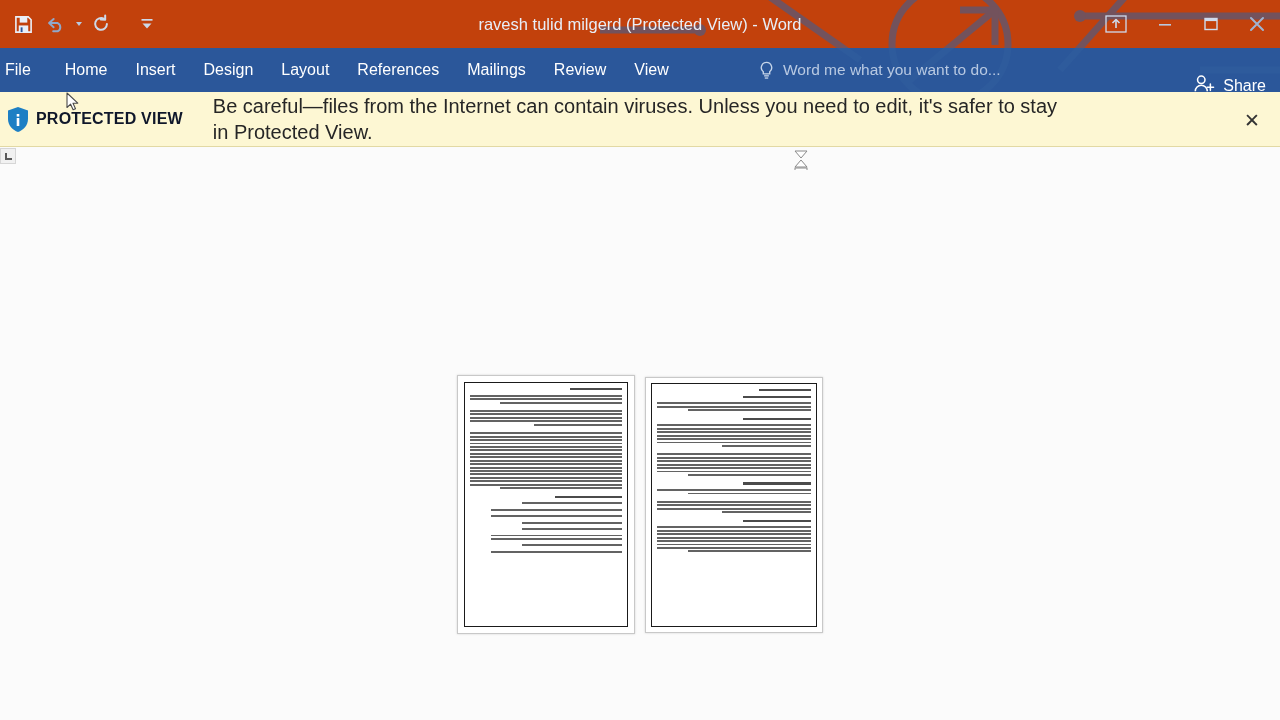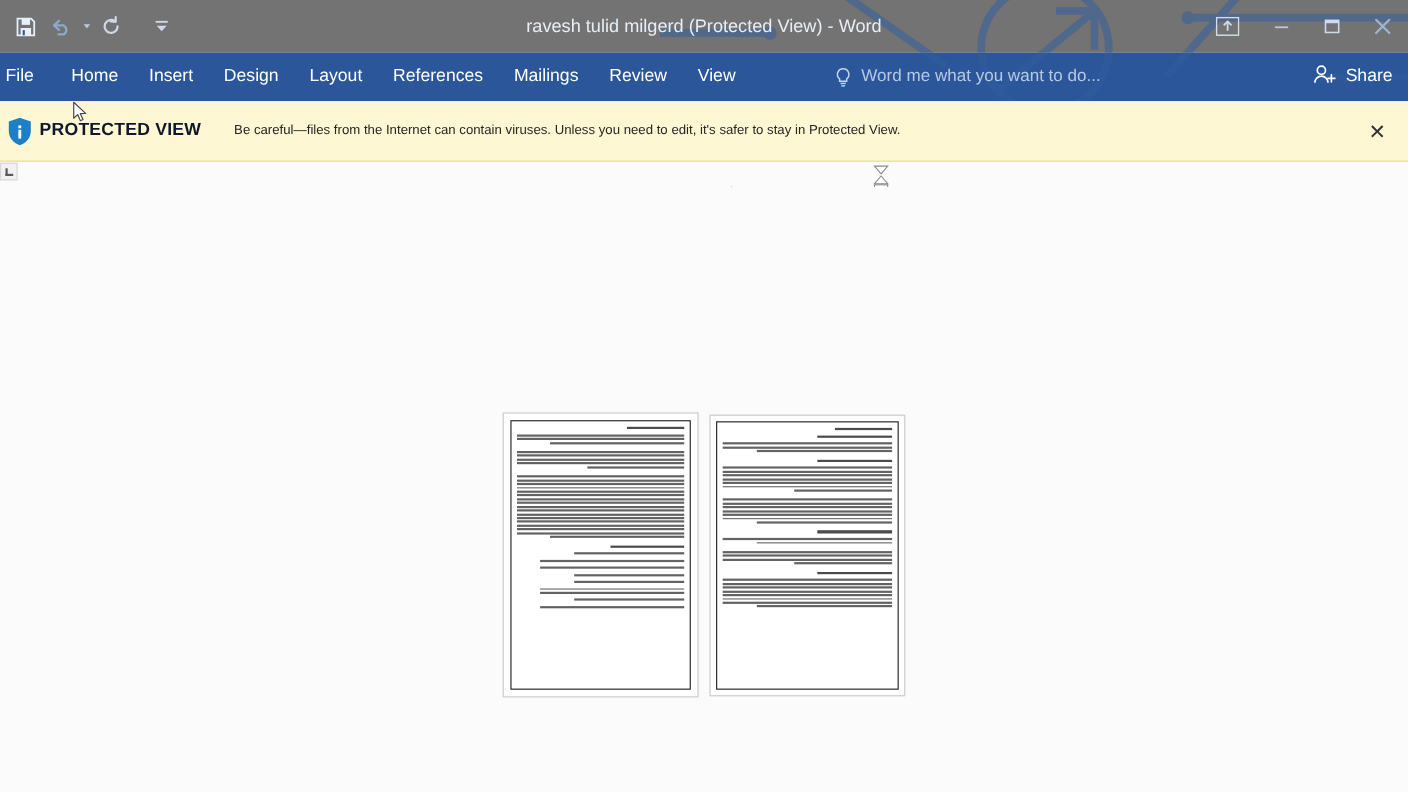--- a/index.html
+++ b/index.html
@@ -18,21 +18,21 @@
     height: 720px;
     background: #fbfbfb;
   }
 
   
   .titlebar {
     position: absolute;
     top: 0; left: 0;
     width: 1280px;
     height: 48px;
-    background: #737373;
+    background: #c2410c;
     overflow: hidden;
     padding-left: 12px;
   }
   .titlebar-deco {
     position: absolute;
     top: 0; left: 0;
     width: 1280px; height: 48px;
     pointer-events: none;
     opacity: .55;
   }
@@ -128,21 +128,21 @@
     z-index: 2;
   }
   .tellme-icon { margin-right: 8px; display:flex; align-items:center; }
   .tellme-text {
     color: #b8c9e2;
     font-size: 15.5px;
     white-space: nowrap;
   }
   .share {
     position: absolute;
-    top: 0; right: 14px;
+    top: 16px; right: 14px;
     height: 44px;
     display: flex;
     align-items: center;
     z-index: 3;
   }
   .share-label {
     color: #ffffff;
     font-size: 16px;
     margin-left: 8px;
   }
@@ -162,21 +162,21 @@
   .pv-shield { width: 28px; display: flex; justify-content: center; }
   .pv-title {
     font-size: 16px;
     font-weight: bold;
     color: #0f172a;
     letter-spacing: .2px;
     margin-left: 4px;
     white-space: nowrap;
   }
   .pv-msg {
-    font-size: 12px;
+    font-size: 20px;
     color: #262626;
     line-height: 1.32;
     margin-left: 30px;
     width: 860px;
   }
   .pv-enable {
     position: absolute;
     right: 58px; top: 104px;
     height: 31px;
     min-width: 145px;

